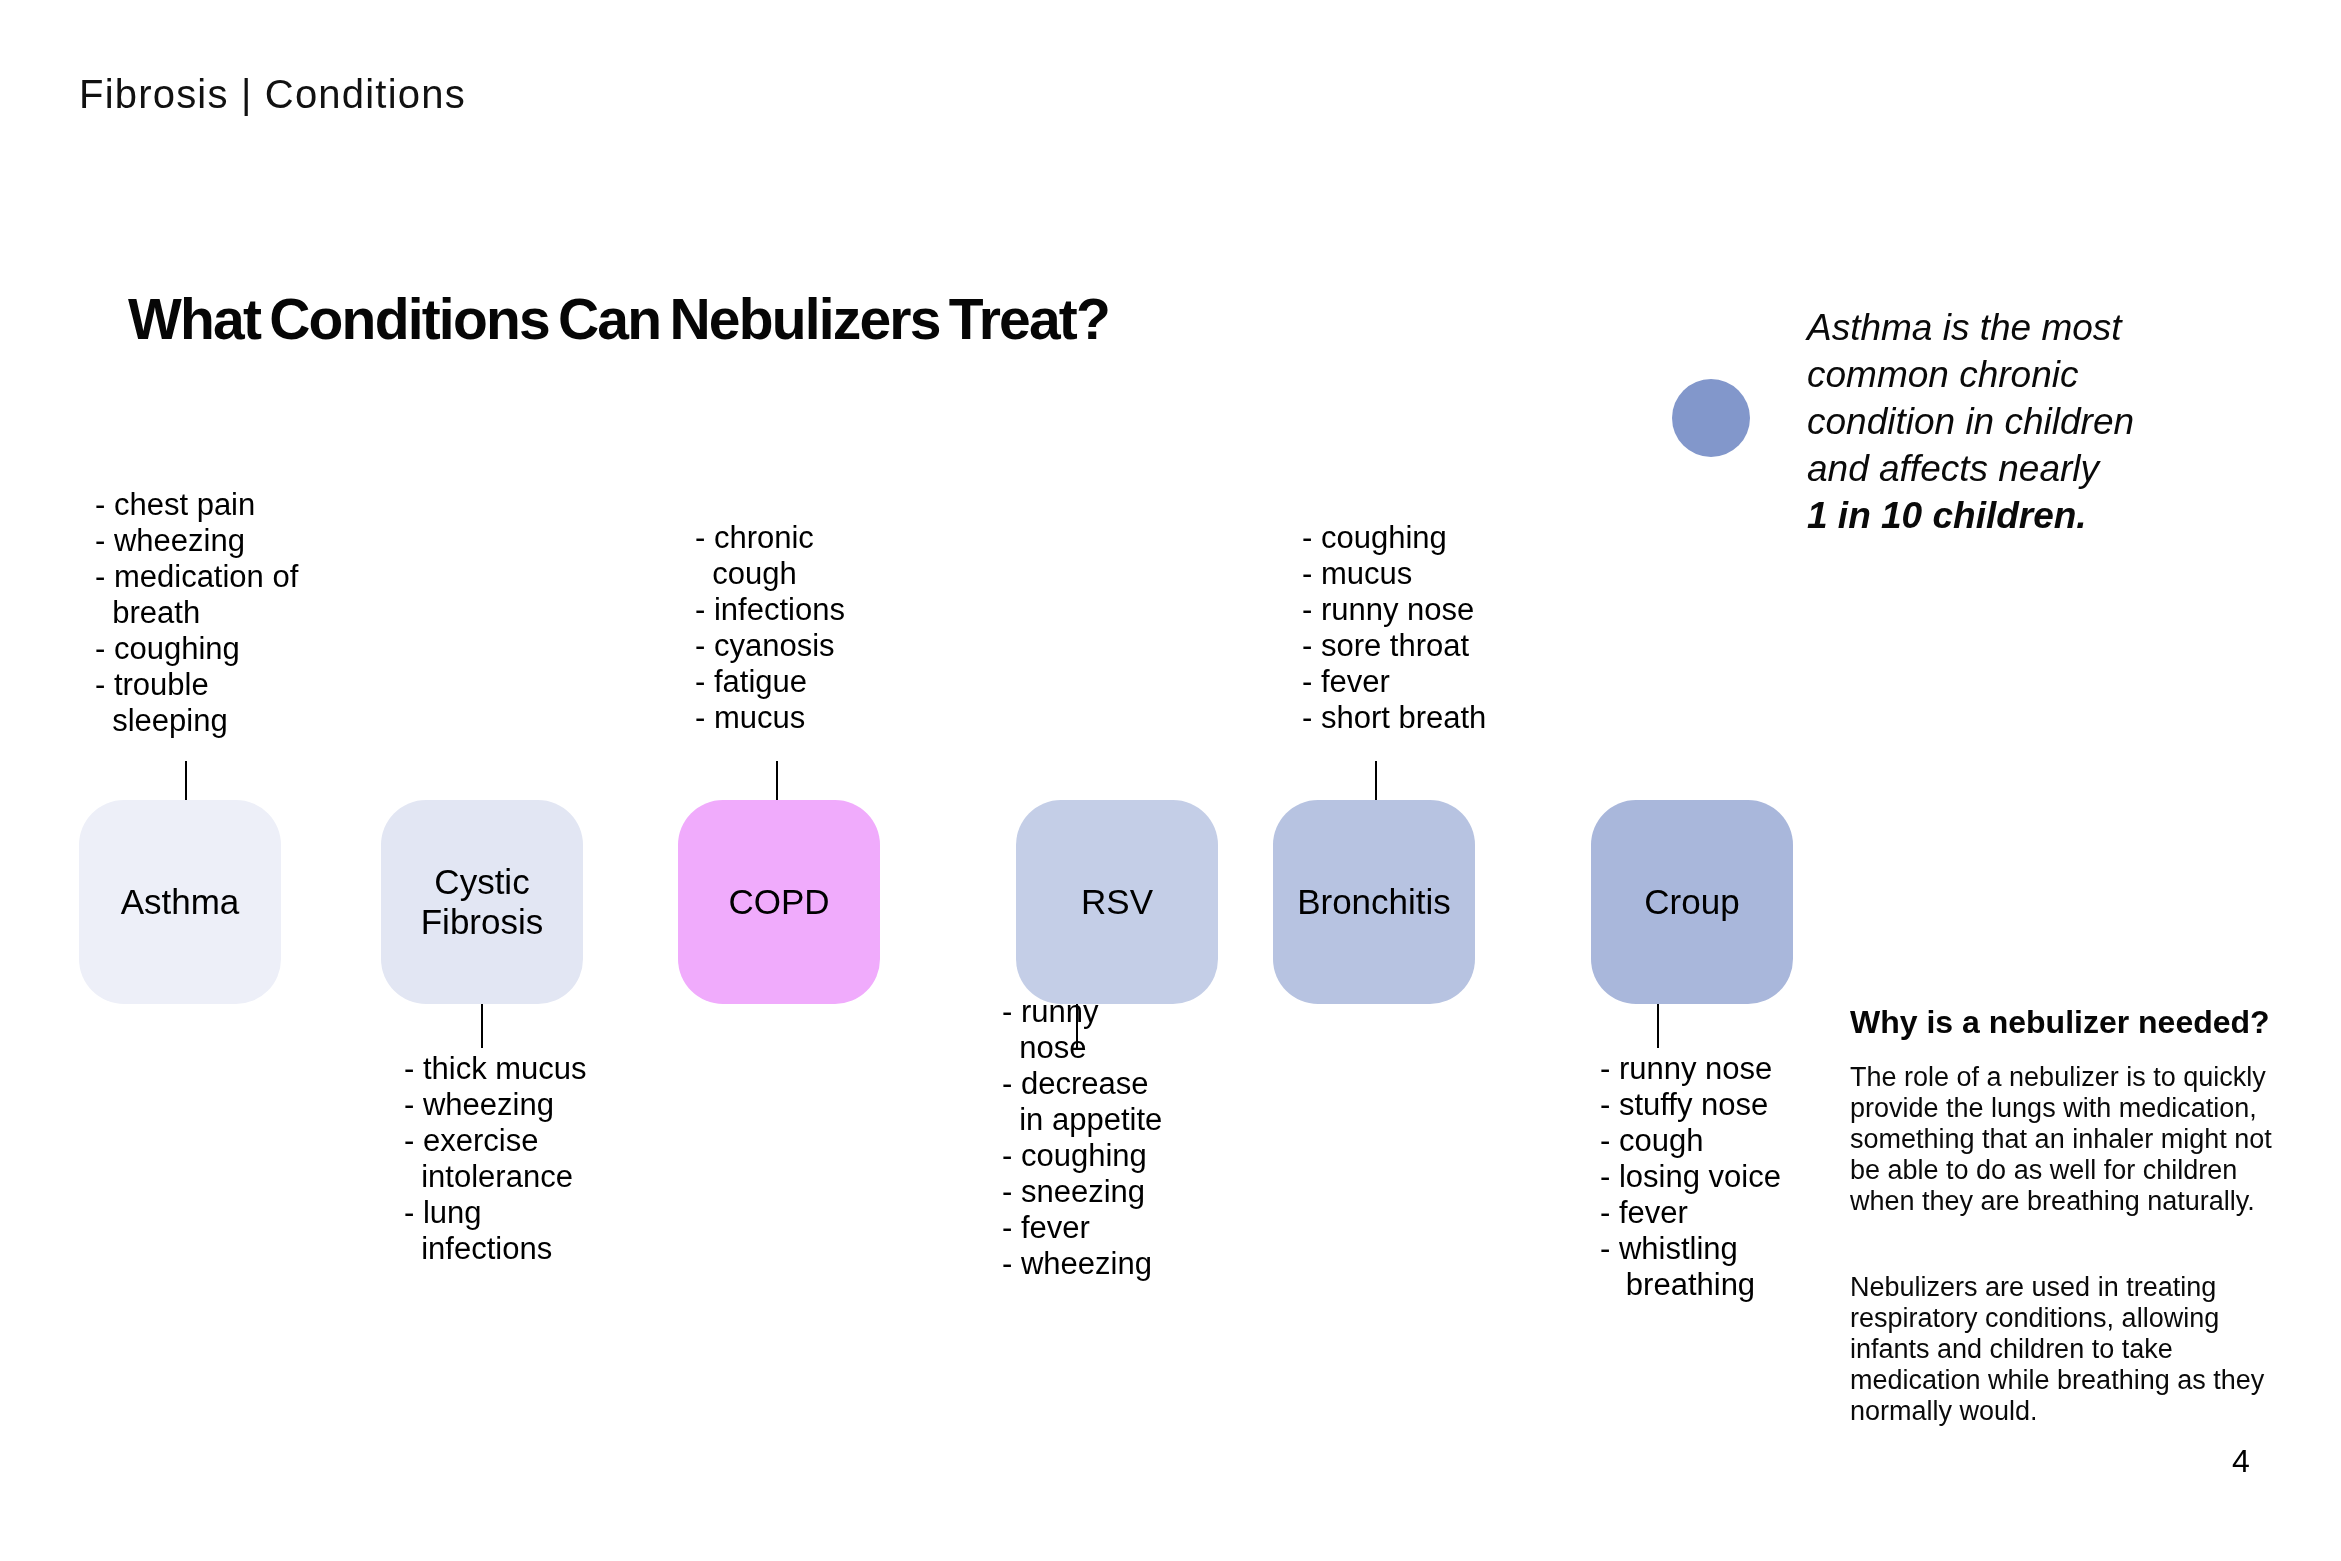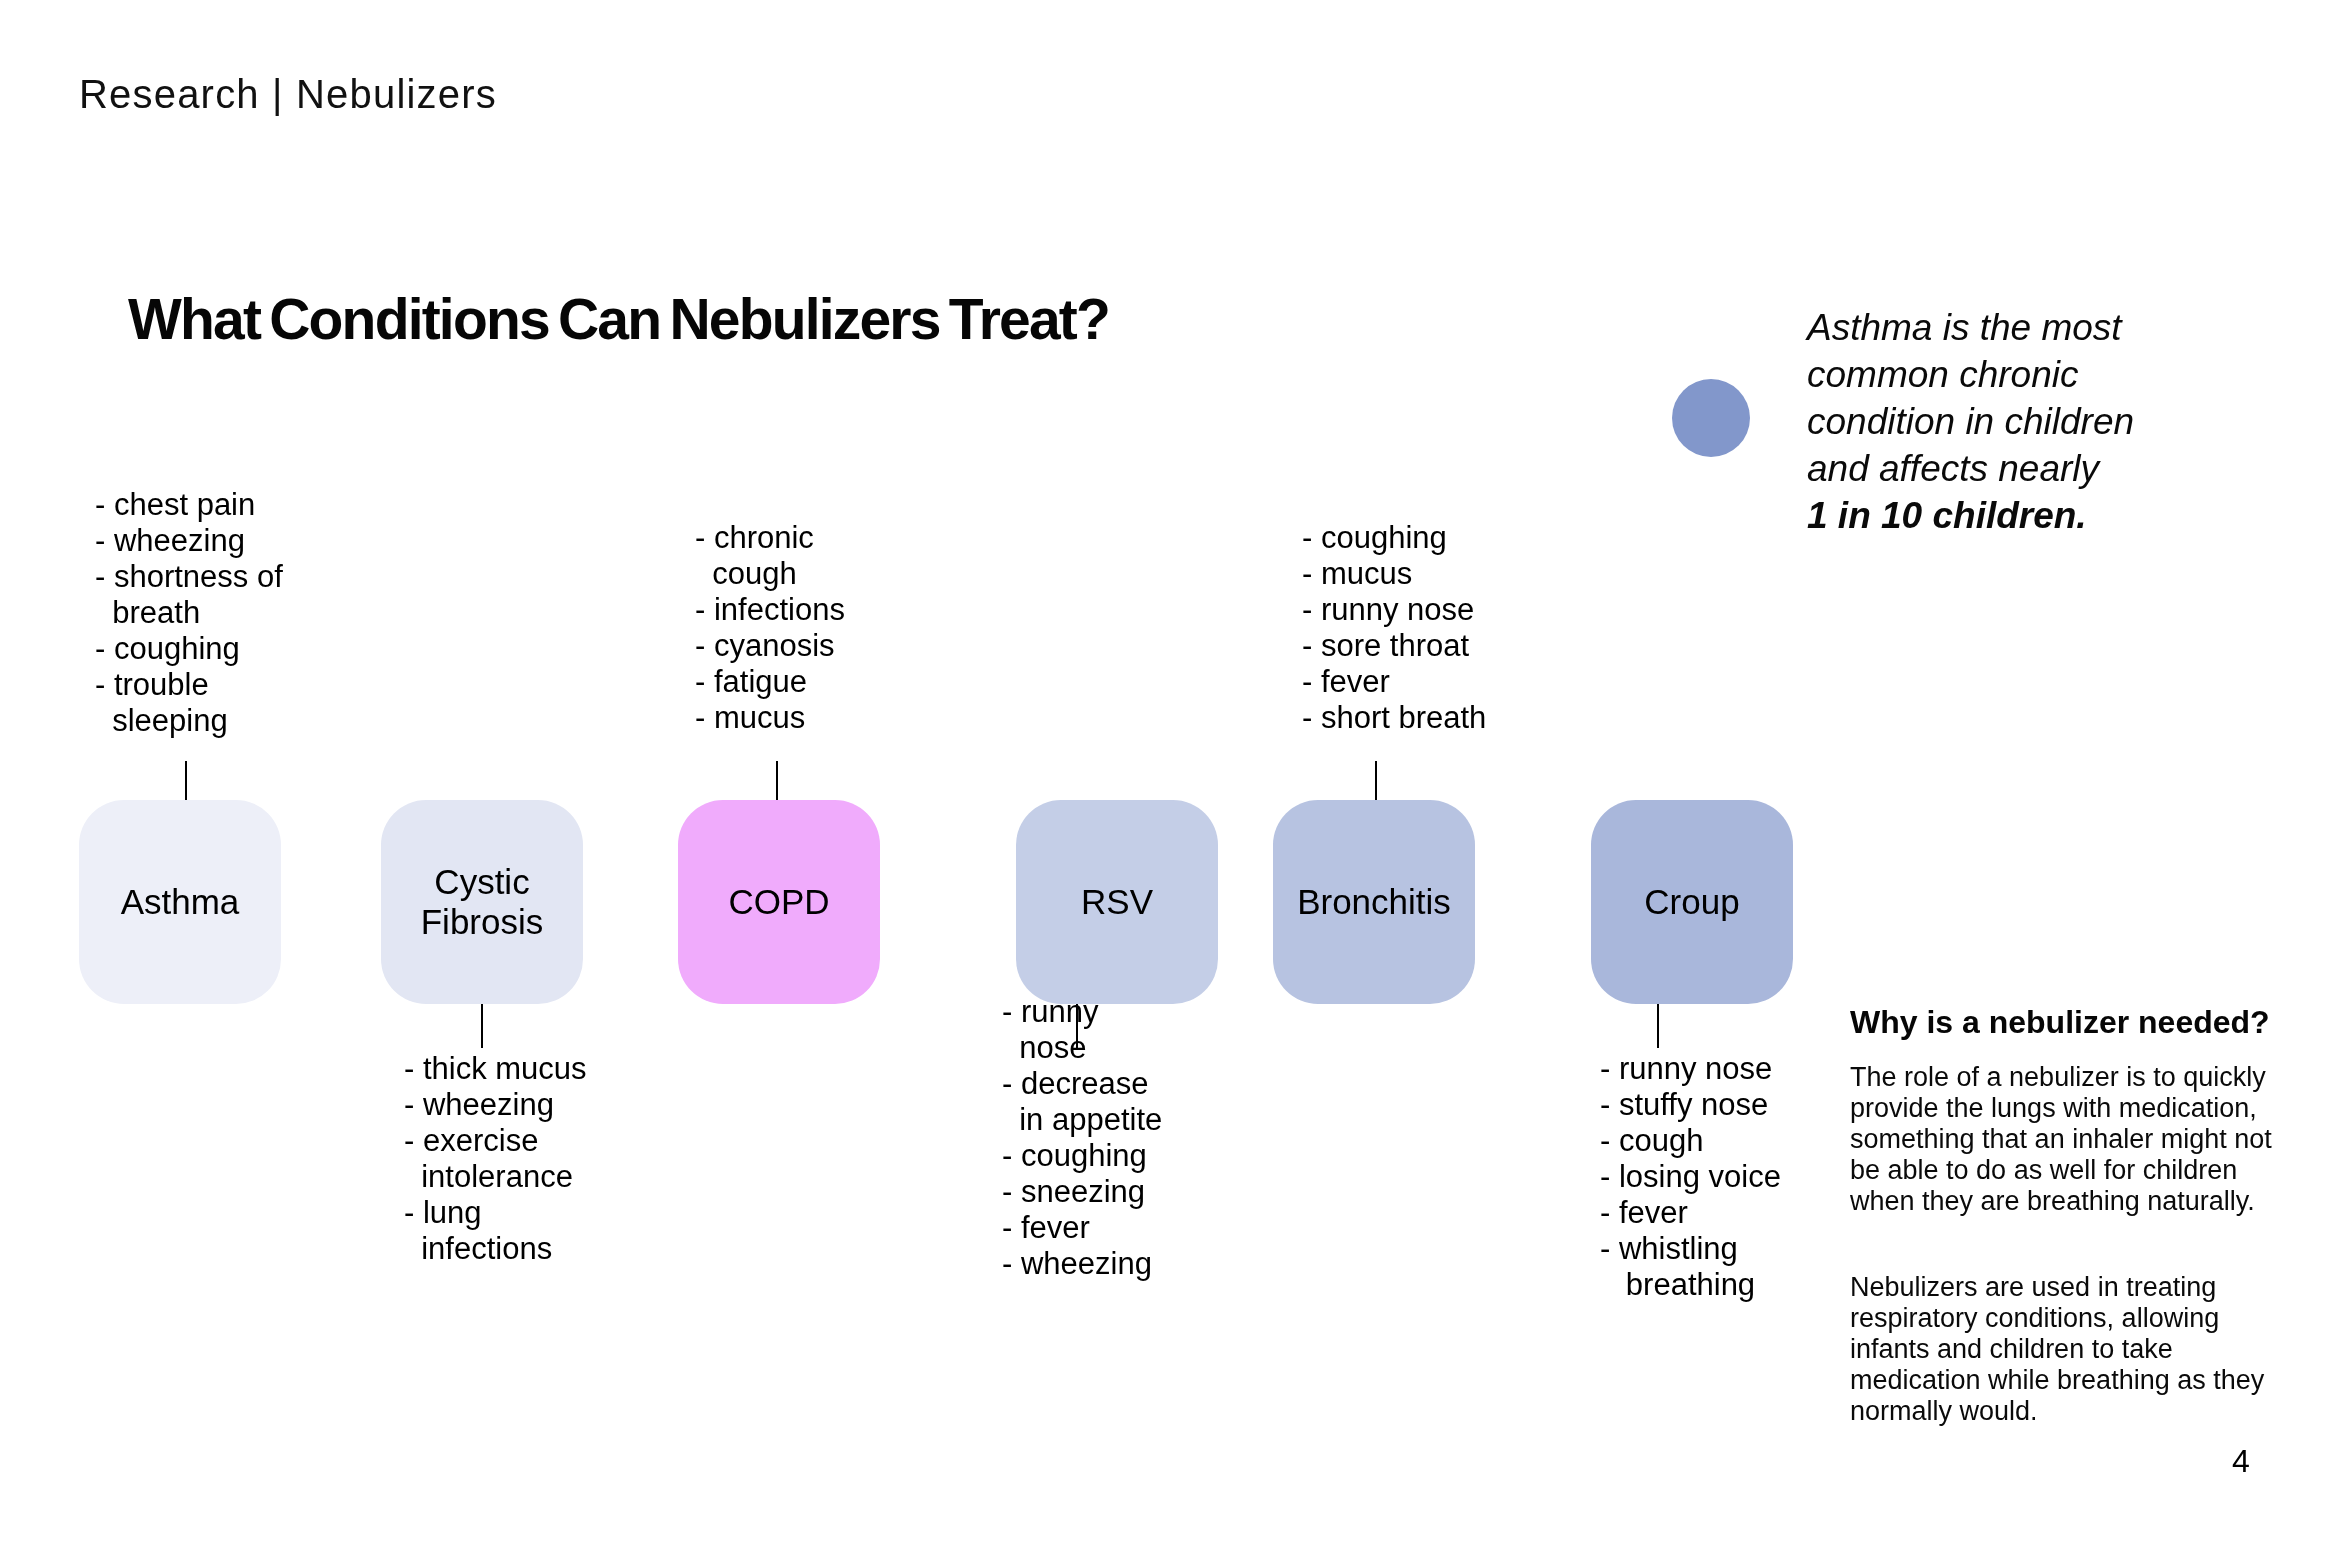--- a/index.html
+++ b/index.html
@@ -69,33 +69,33 @@
   .side-para-2{top:1272px;}
   .page-num{
     position:absolute;left:2232px;top:1443px;font-size:32px;color:#000;
   }
 </style>
 </head>
 <body>
 
 <div class="page">
 
-  <div class="breadcrumb">Research | Nebulizers</div>
+  <div class="breadcrumb">Fibrosis | Conditions</div>
 
   <h1 class="title">What Conditions Can Nebulizers Treat?</h1>
 
   <div class="fact-circle" style="background-color: rgb(130, 151, 203);"></div>
   <div class="fact-text"><span>Asthma is the most
 common chronic
 condition in children
 and affects nearly</span><span class="bold-line">1 in 10 children.</span></div>
 
   <div class="sym sym-asthma">- chest pain
 - wheezing
-- shortness of
+- medication of
   breath
 - coughing
 - trouble
   sleeping</div>
   <div class="sym sym-cf">- thick mucus
 - wheezing
 - exercise
   intolerance
 - lung
   infections</div>

